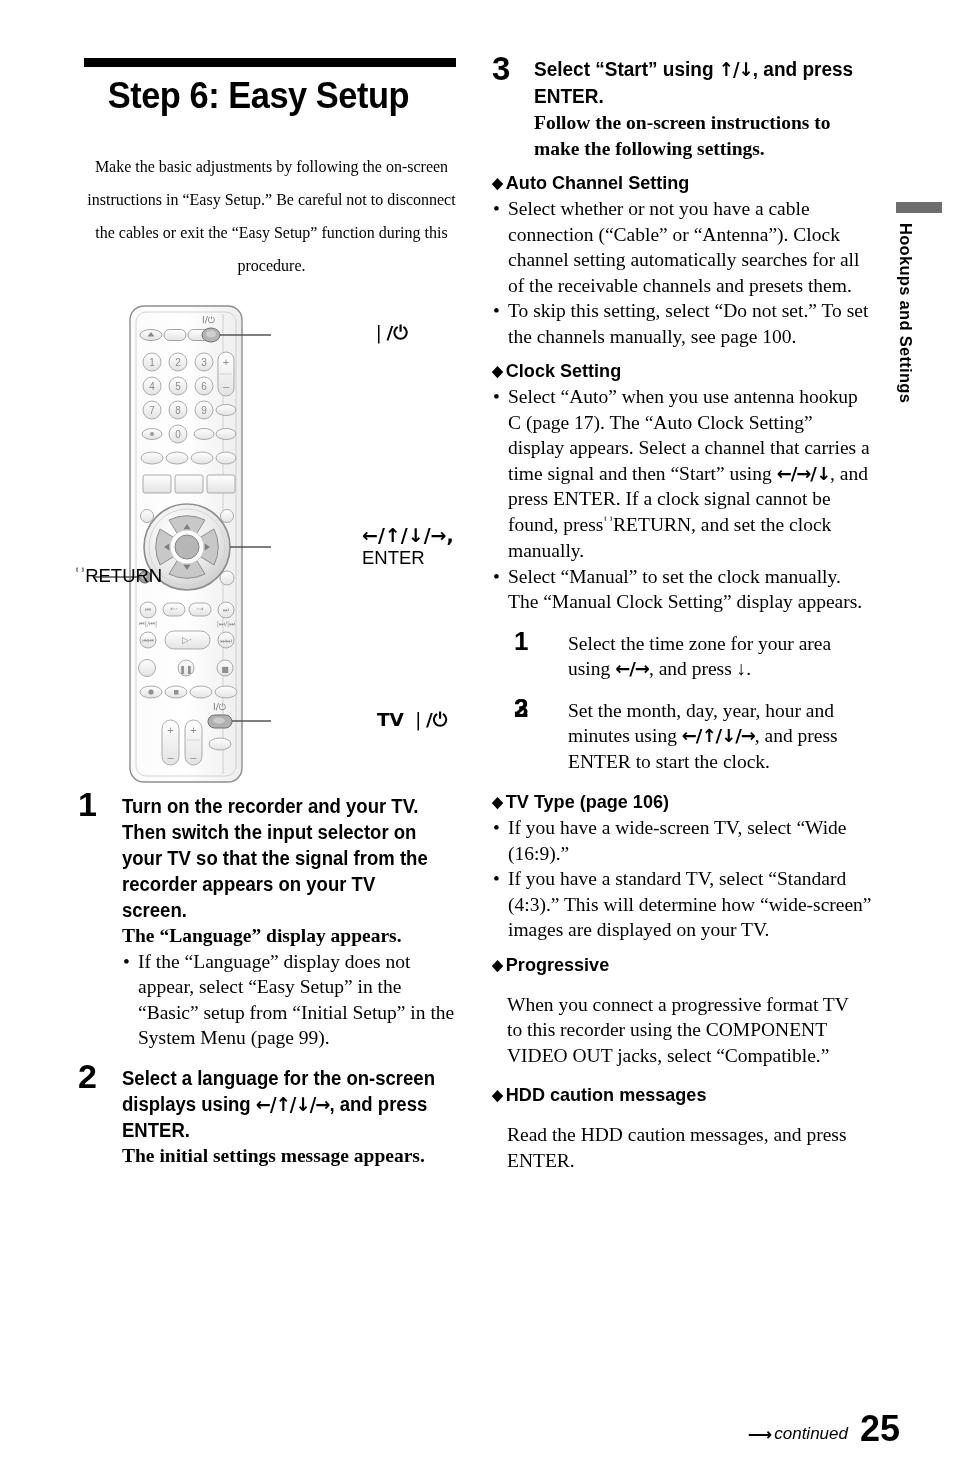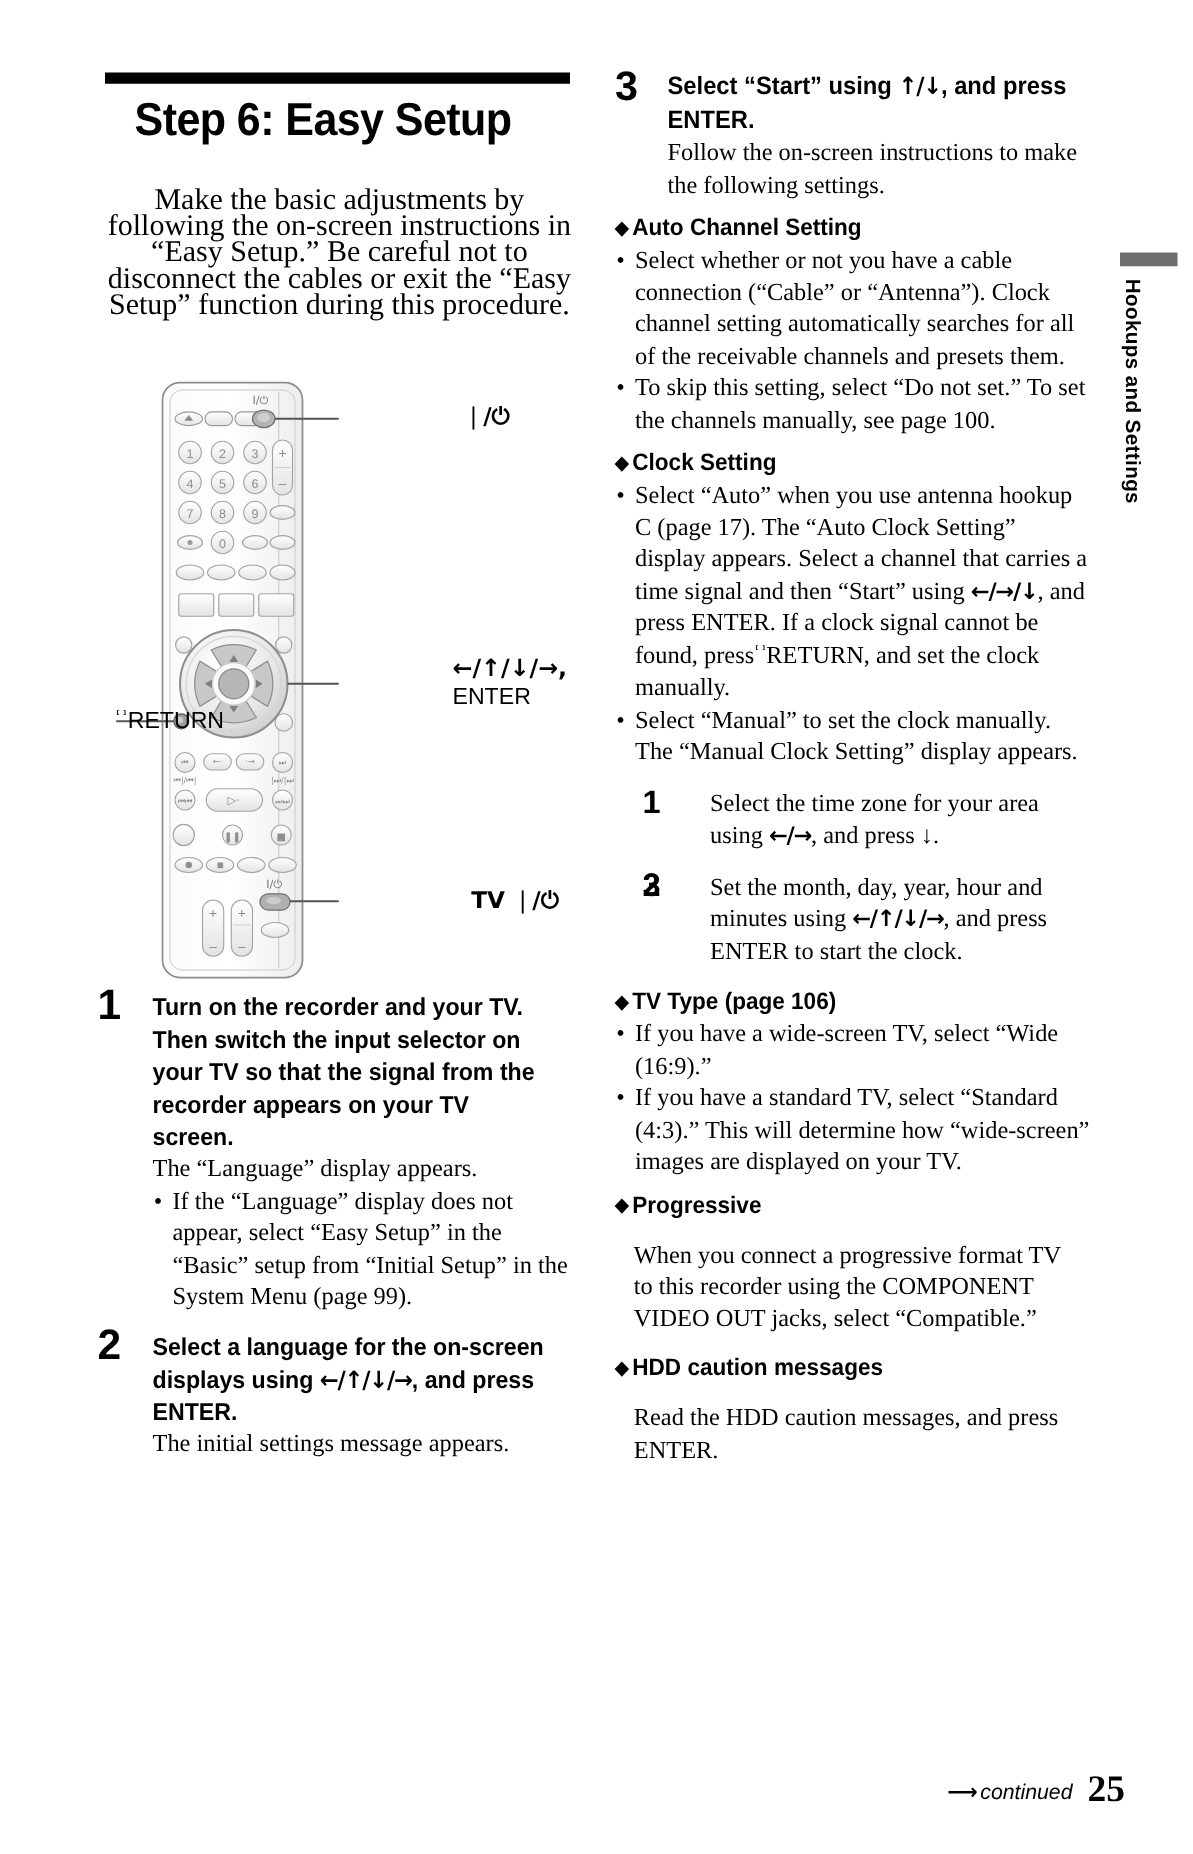--- a/index.html
+++ b/index.html
@@ -10,38 +10,38 @@
   .page{position:absolute;inset:0;}
 
   
   #left-col{position:absolute;left:84px;top:58px;width:375px;text-align:center;}
   #title-rule{height:9px;background:#000;width:372px;margin-bottom:10px;}
   #page-title{
     font-family:"Liberation Sans", sans-serif;font-weight:bold;
     font-size:37px;letter-spacing:-0.5px;line-height:1.05;margin:0 0 34px 0;
     transform:scaleX(0.93);transform-origin:left center;
   }
-  #intro{font-size:24px;line-height:21px;margin:0;}
+  #intro{font-size:16px;line-height:33px;margin:0;}
 
   
   #remote-figure{position:absolute;left:75px;top:300px;width:390px;height:490px;}
   #remote-figure svg{display:block;}
 
   
   .step{position:relative;padding-left:44px;margin-bottom:4px;}
   .step-num{
     position:absolute;left:0;top:-6px;
     font-family:"Liberation Sans", sans-serif;font-weight:bold;font-size:34px;line-height:1;
   }
   .step-head{
     font-family:"Liberation Sans", sans-serif;font-weight:bold;
     font-size:19.5px;line-height:26px;margin:0;
     transform:scaleX(0.95);transform-origin:left top;
   }
-  .step-body{font-size:19.5px;line-height:25.5px;margin:0;}
+  .step-body{font-size:19.5px;line-height:25.5px;margin:0;font-weight:bold;}
   .bullets{list-style:none;margin:0;padding:0;}
   .bullets li{
     font-size:19.5px;line-height:25.5px;position:relative;padding-left:16px;
   }
   .bullets li::before{content:"\2022";position:absolute;left:1px;top:0;}
   #steps-left{position:absolute;left:78px;top:793px;width:382px;}
   #steps-left .step + .step{margin-top:14px;}
 
   
   #right-col{position:absolute;left:492px;top:56px;width:380px;}
@@ -80,21 +80,21 @@
     margin-top:10px;letter-spacing:0.3px;white-space:nowrap;
   }
 
   
   #footer{position:absolute;right:54px;bottom:36px;display:flex;align-items:flex-end;gap:12px;}
   #continued{
     font-family:"Liberation Sans", sans-serif;font-style:italic;font-size:17px;
     display:flex;align-items:center;gap:2px;padding-bottom:3px;
   }
   #continued .arr{font-family:"DejaVu Sans", sans-serif;font-style:normal;font-weight:bold;font-size:17px;}
-  #page-number{font-family:Liberation Serif, serif;font-weight:bold;font-size:30px;line-height:1;margin-top:12px;}
+  #page-number{font-family:Liberation Sans, sans-serif;font-weight:bold;font-size:36px;line-height:1;margin-top:12px;}
 
   
   .callout{
     position:absolute;font-family:"Liberation Sans", sans-serif;
     font-size:18.5px;line-height:22px;white-space:nowrap;
   }
   .pwr{font-family:"DejaVu Sans", sans-serif;font-weight:bold;}
   .ret-ico{font-family:"DejaVu Sans", sans-serif;font-size:17px;}
 </style>
 </head>
@@ -268,21 +268,21 @@
       <ellipse cx="145" cy="444" rx="11" ry="6" fill="url(#keyg)" stroke="#a2a2a2" stroke-width="0.9"></ellipse>
     </svg>
 
     <div class="callout" style="left:296px;top:22px;">
       <span class="pwr">❘/⏻</span>
     </div>
     <div class="callout" style="left:287px;top:224px;">
       <span class="pwr" style="font-size:19px;">←/↑/↓/→,</span><br>
       <span>ENTER</span>
     </div>
-    <div class="callout" style="left:22px;top:265px;">
+    <div class="callout" style="left:5px;top:265px;">
       <span class="ret-ico">᫅</span>
       <span>RETURN</span>
     </div>
     <div class="callout" style="left:302px;top:409px;">
       <span class="pwr">TV ❘/⏻</span>
     </div>
   </div>
 
   <div id="steps-left">
 

